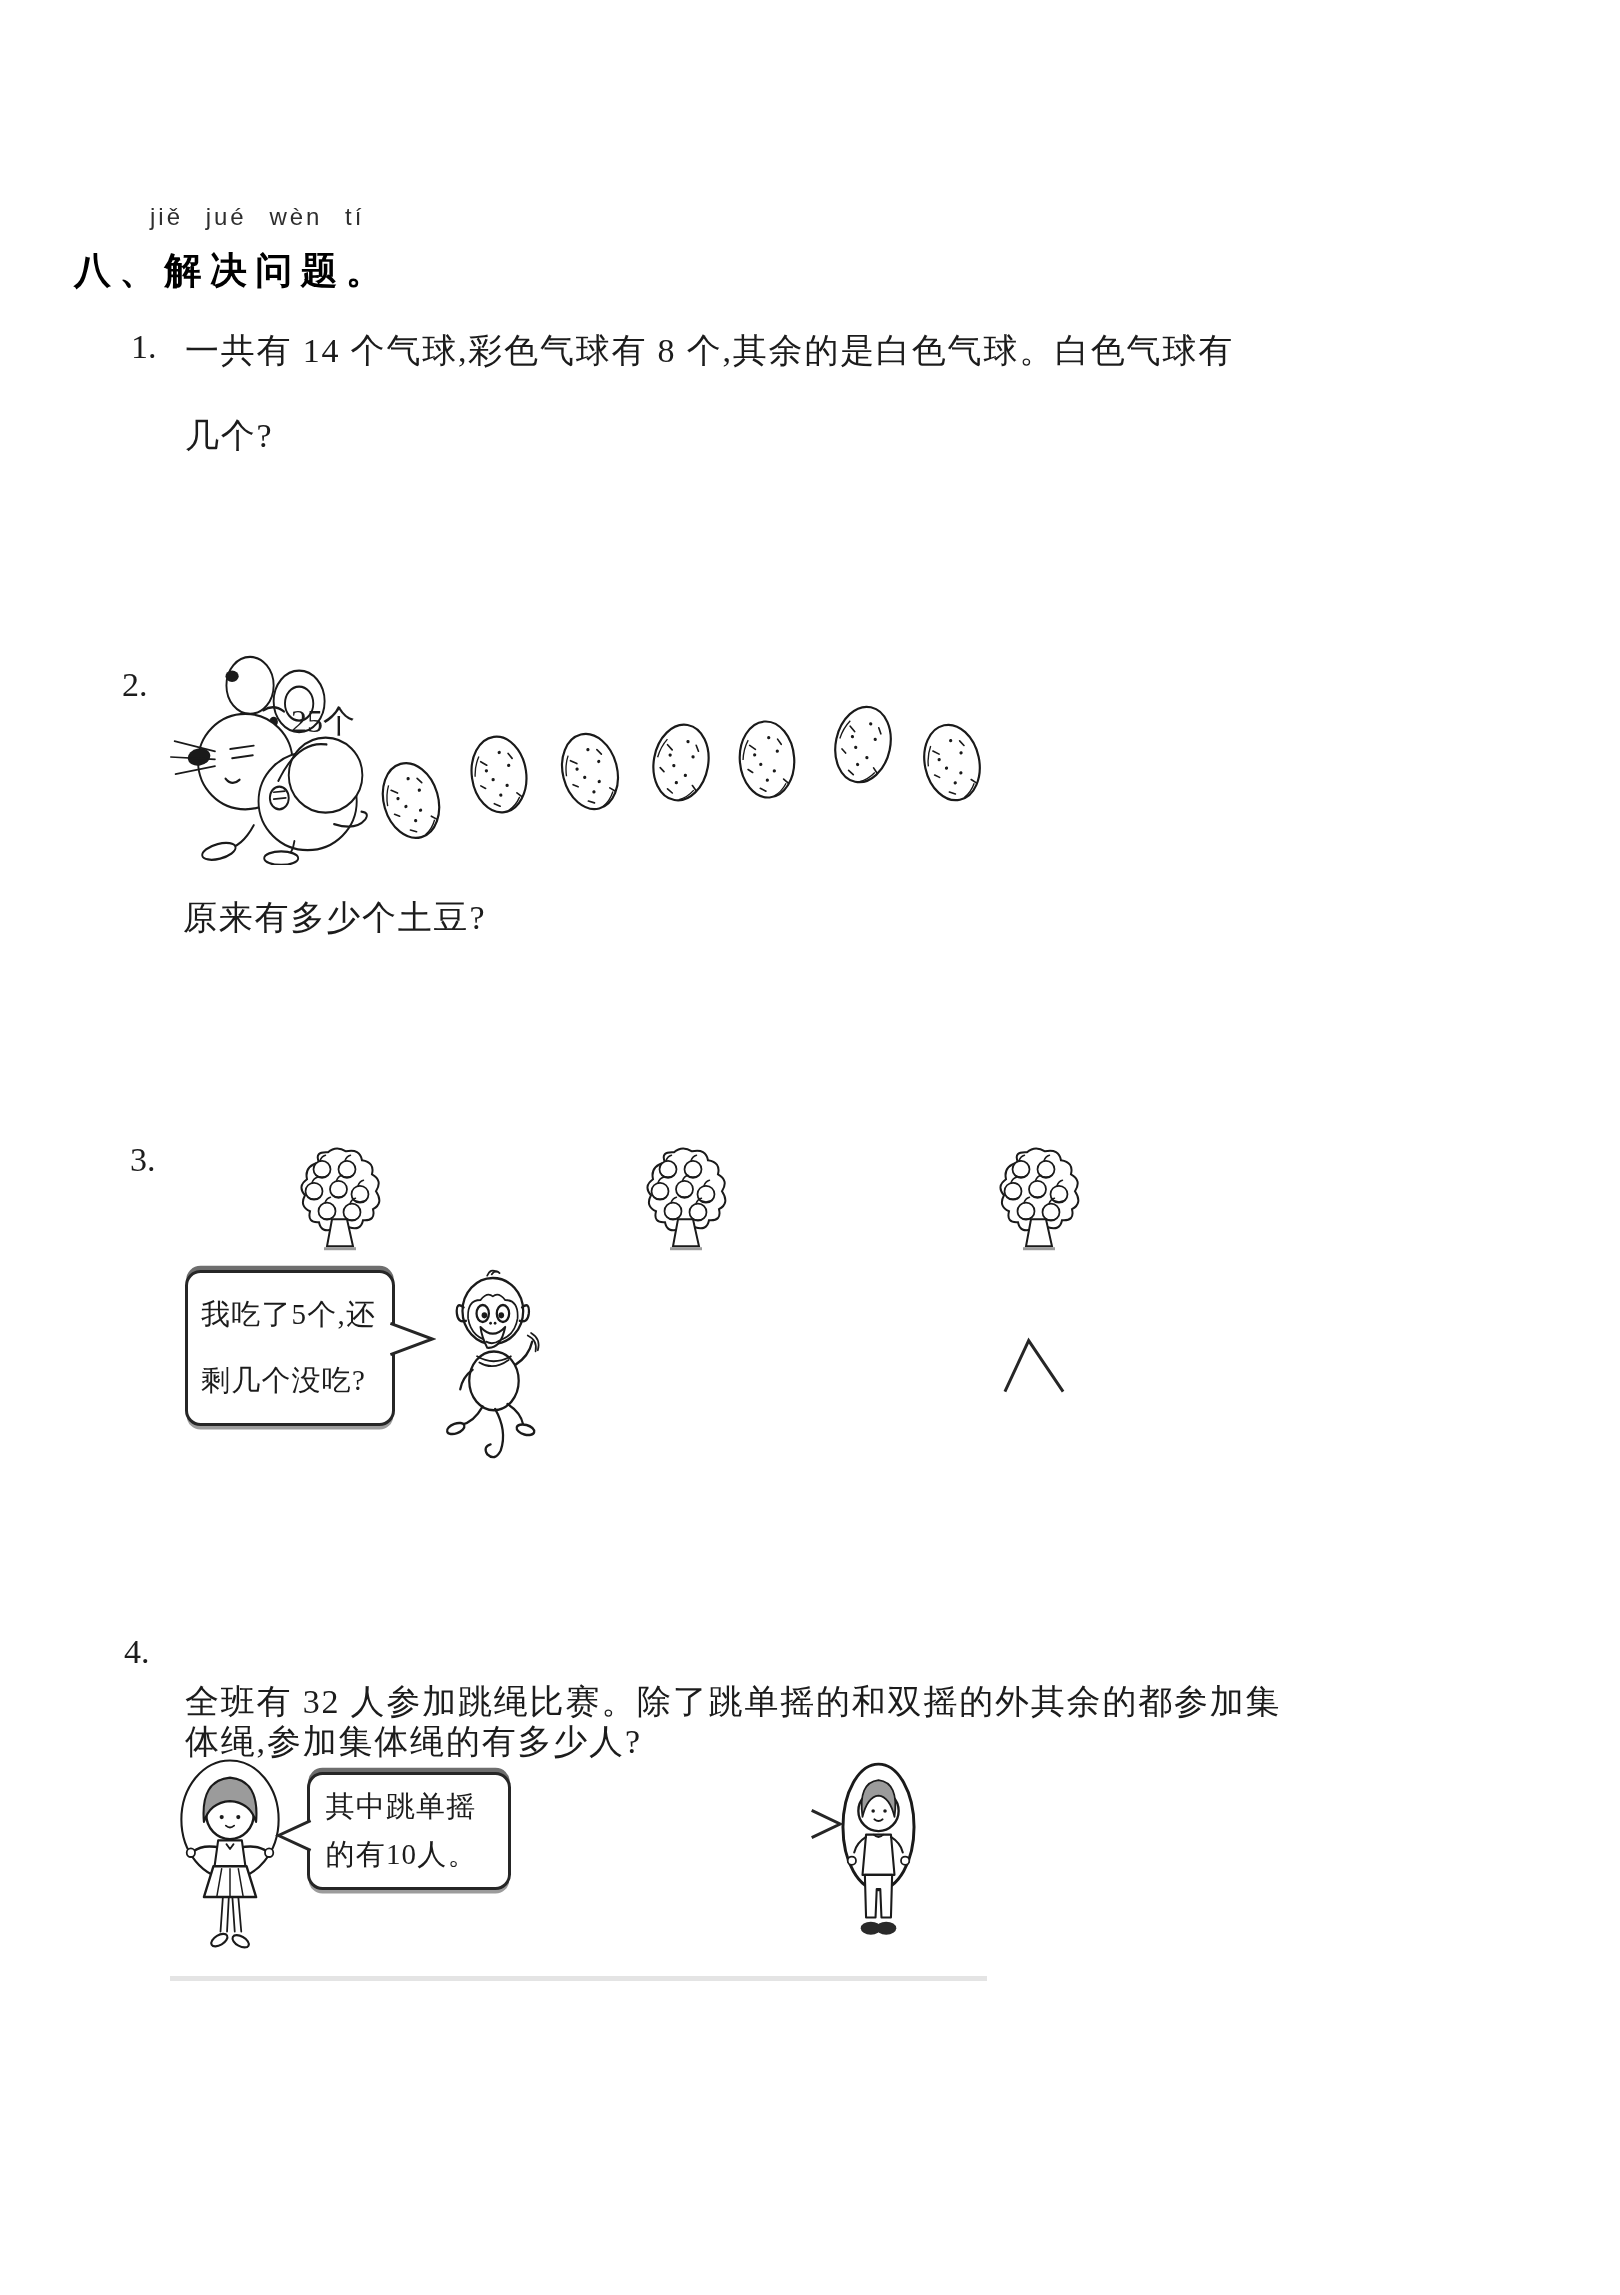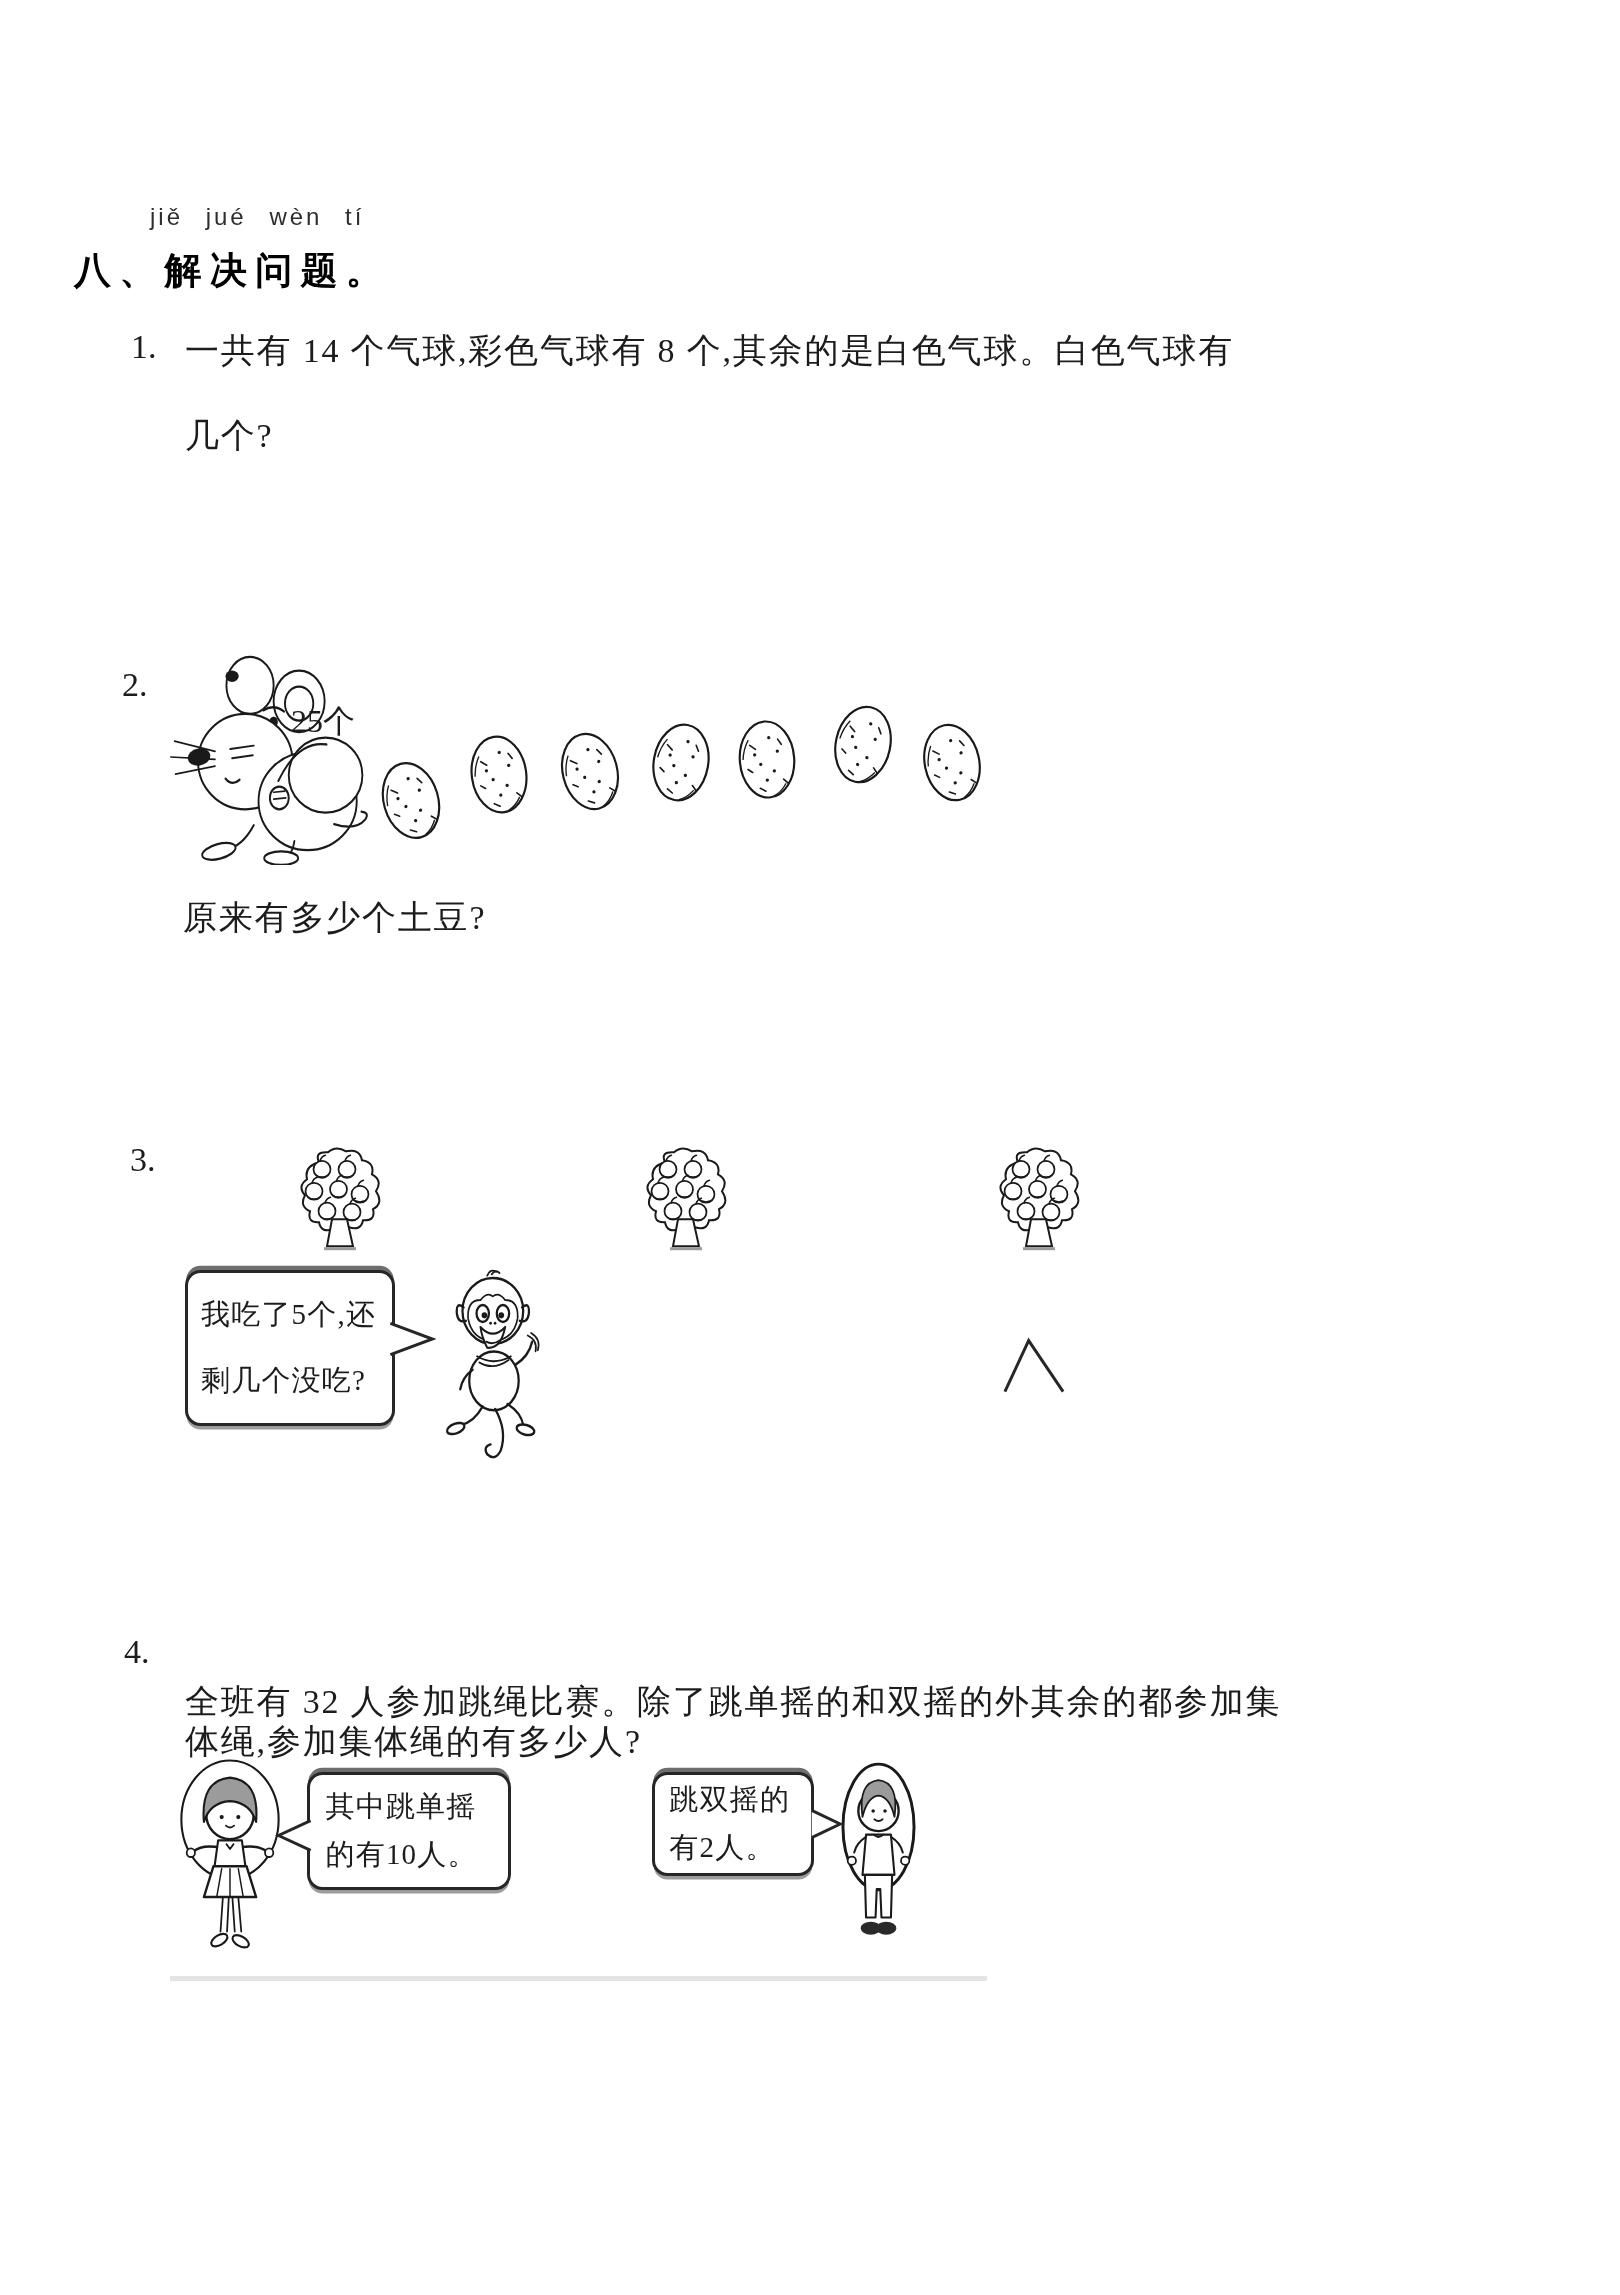--- a/index.html
+++ b/index.html
@@ -202,24 +202,20 @@
   </svg>
 
   <div class="bubble bubble-sm" style="left:307px;top:1772px;width:204px;height:118px;padding:0 15.5px;">
     <span class="line">其中跳单摇</span>
     <span class="line">的有10人。</span>
   </div>
   <svg class="tail" style="left:275px;top:1818px;" width="38" height="35" viewBox="0 0 64 58">
     <path d="M 60,4 L 6,29 L 60,54" fill="#fff" stroke="#262626" stroke-width="5"></path>
   </svg>
 
-  <div class="bubble bubble-sm" style="left:652px;top:1772px;width:162px;height:104px;padding:0 14.3px;">
-    <span class="line">跳双摇的</span>
-    <span class="line">有2人。</span>
-  </div>
   <svg class="tail" style="left:809px;top:1808px;" width="35" height="32" viewBox="0 0 58 54">
     <path d="M 4,4 L 52,27 L 4,50" fill="#fff" stroke="#262626" stroke-width="5"></path>
   </svg>
 
   <svg class="fig" style="left:840px;top:1758px;" width="77" height="203" viewBox="0 0 130 340">
     <g fill="none" stroke="#1a1a1a" stroke-width="4" stroke-linecap="round" stroke-linejoin="round">
       <ellipse cx="65" cy="115" rx="60" ry="106" stroke-width="5"></ellipse>
       <circle cx="65" cy="88" r="34" fill="#fff"></circle>
       <path d="M 38,98 Q 30,40 65,36 Q 100,40 92,98 Q 84,64 65,62 Q 46,64 38,98 Z" fill="#9b9b9b" stroke-width="3"></path>
       <circle cx="56" cy="88" r="3" fill="#1a1a1a" stroke="none"></circle>

